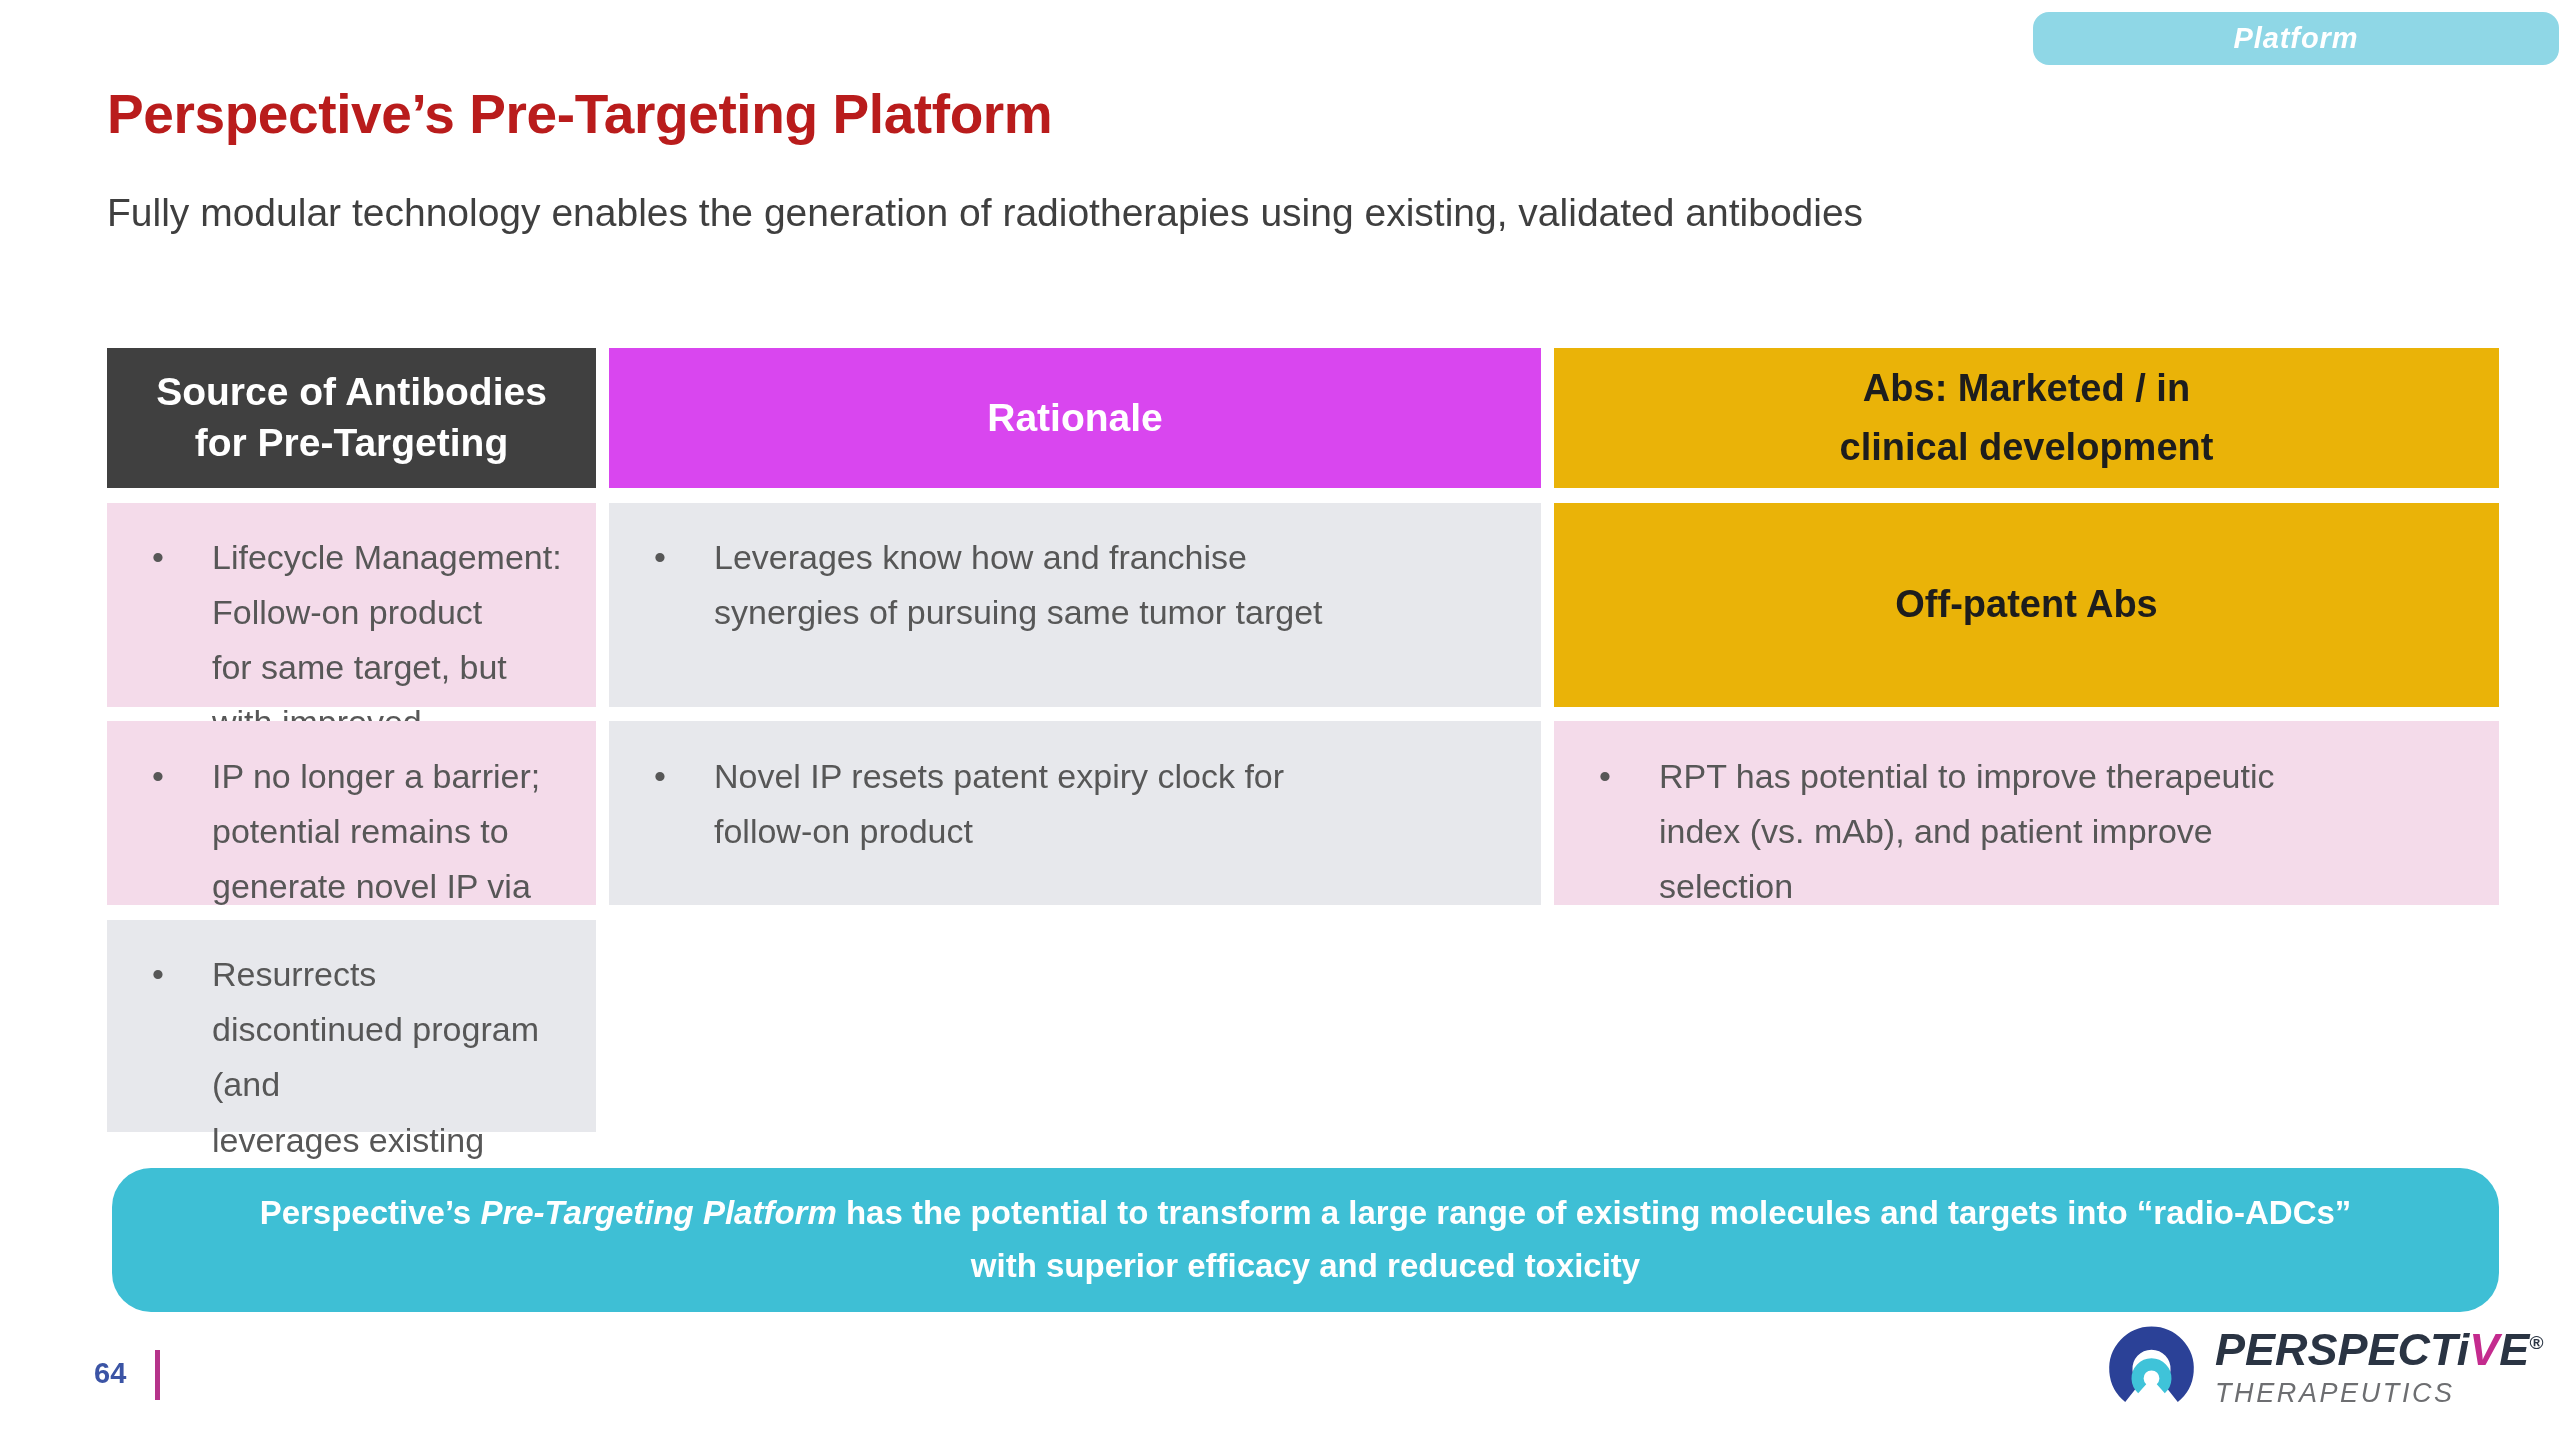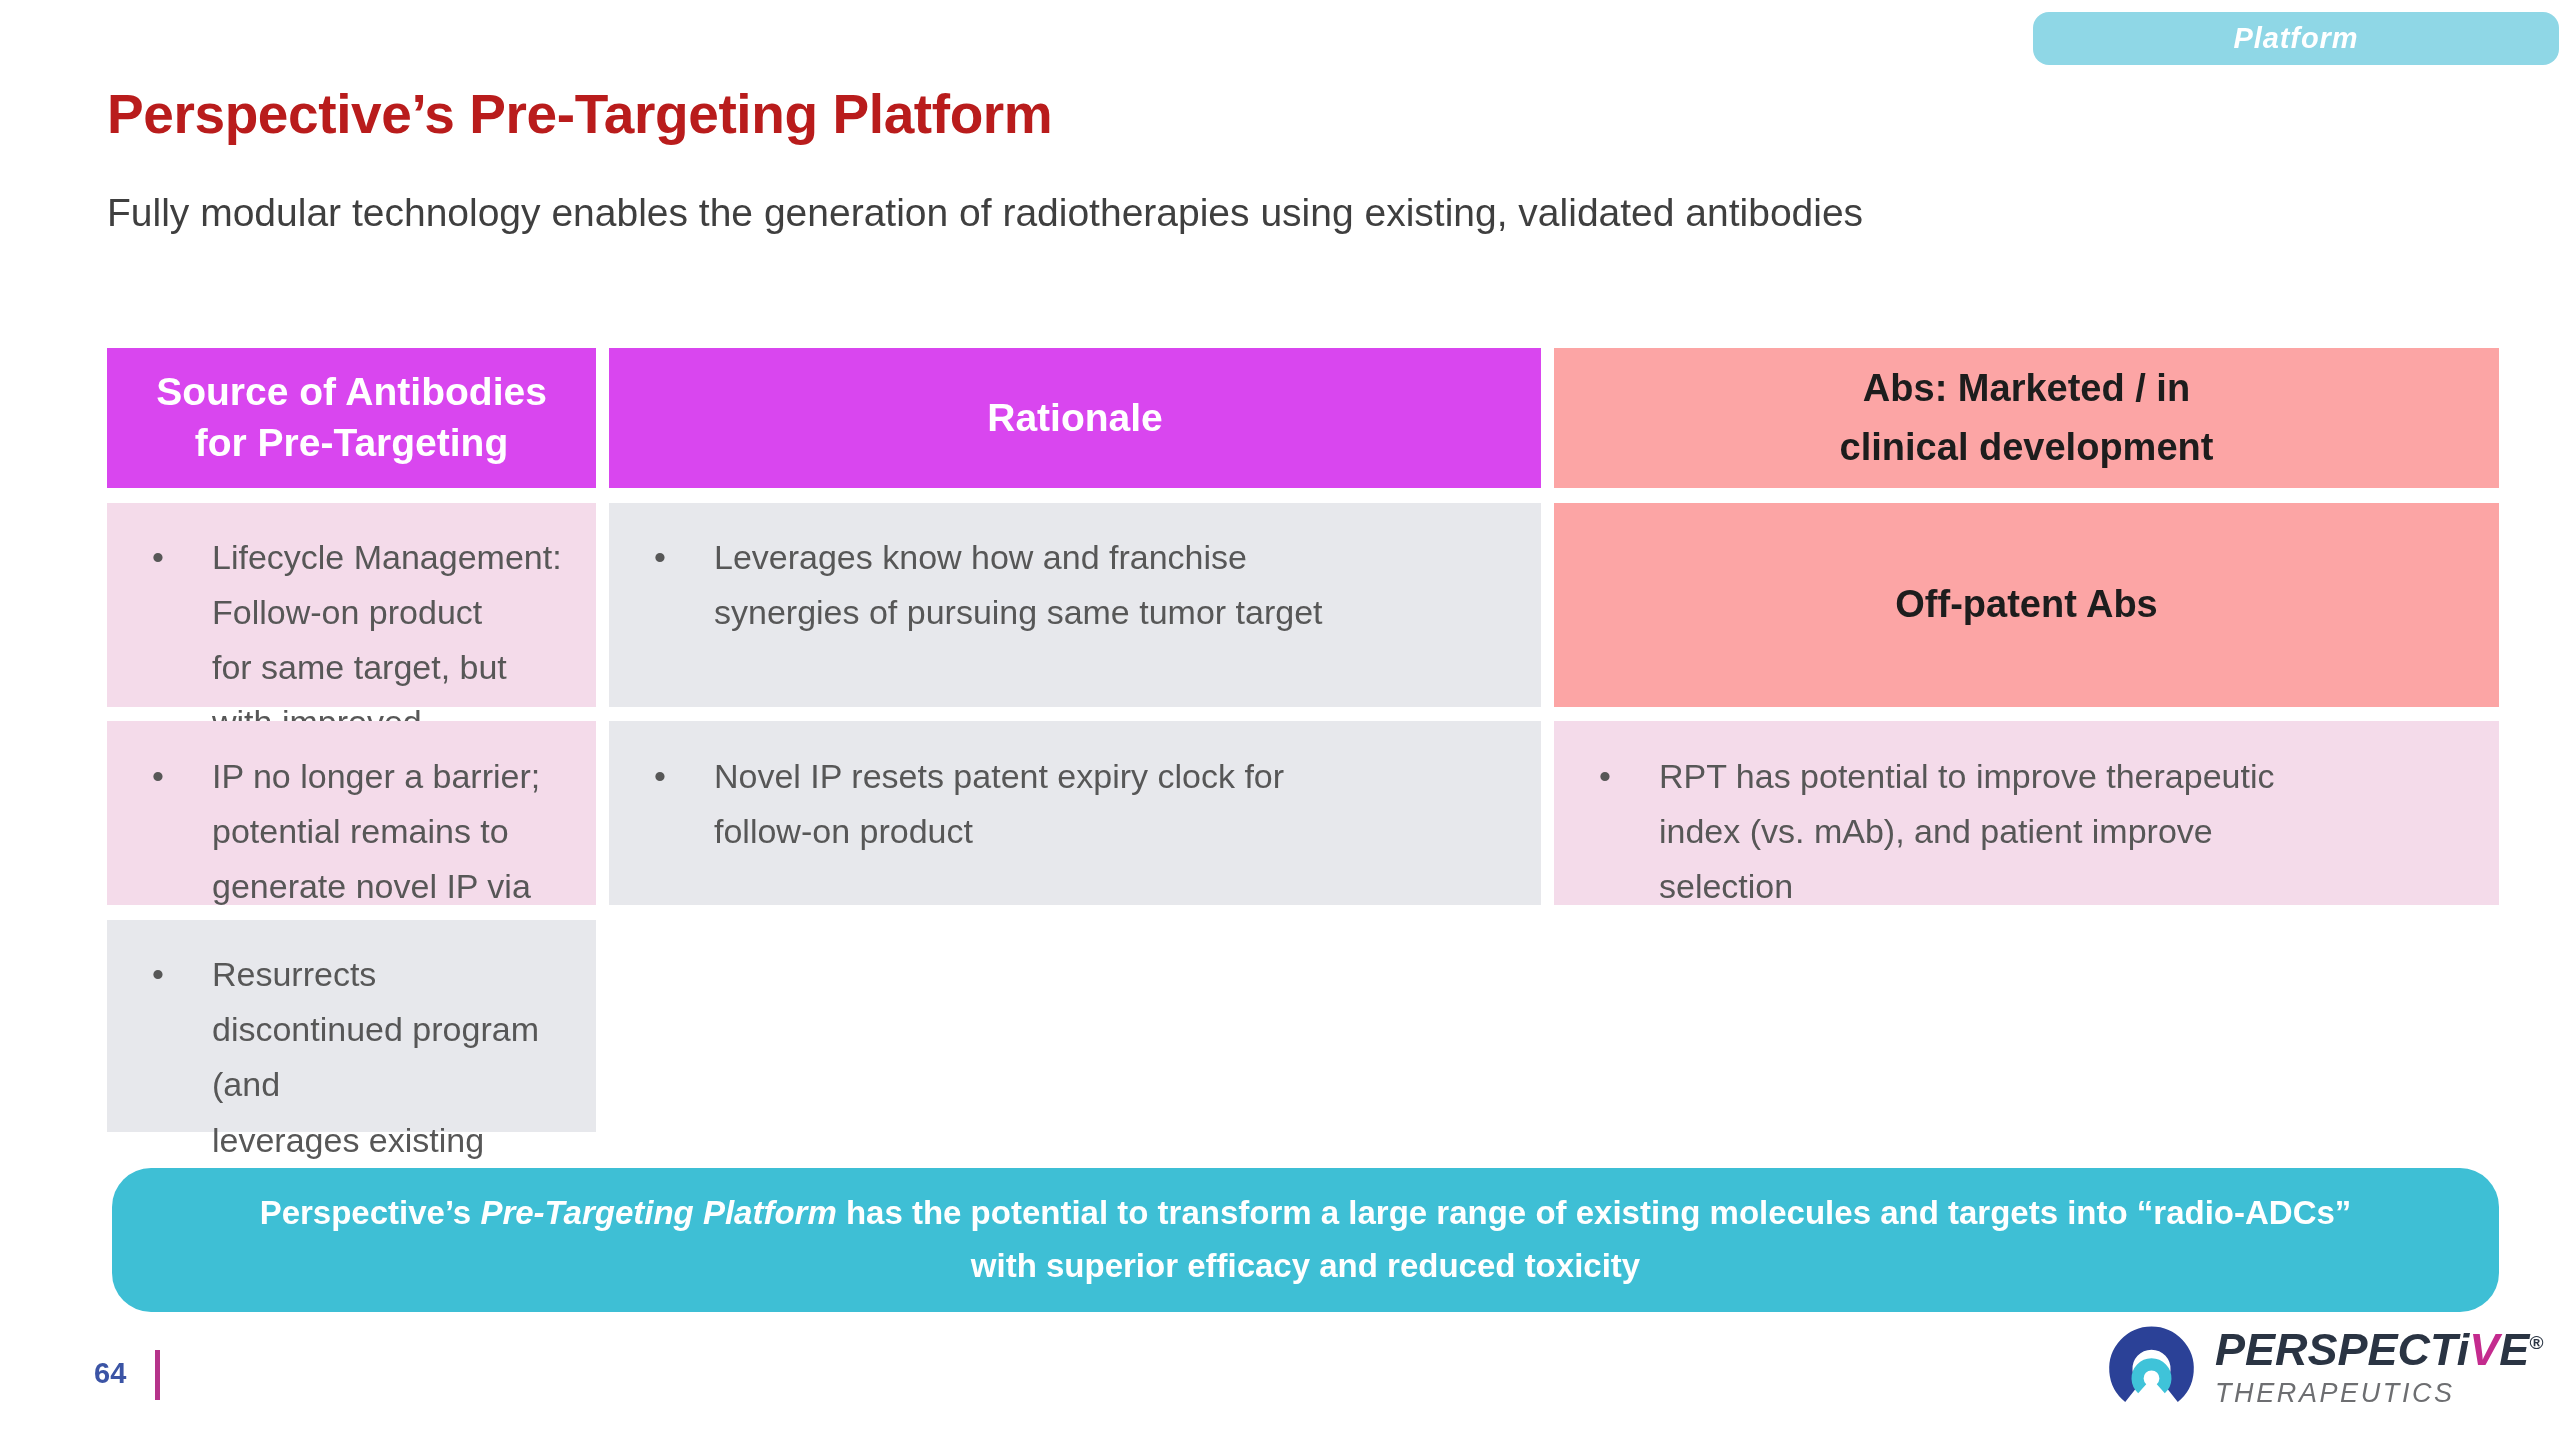--- a/index.html
+++ b/index.html
@@ -75,26 +75,26 @@
     display: flex;
     align-items: center;
     justify-content: center;
     text-align: center;
     color: #ffffff;
     font-size: 39px;
     font-weight: bold;
     line-height: 1.3;
     white-space: pre-line;
   }
-  .h-blue    { background: #d946ef; }
+  .h-blue    { background: #404040; }
   .h-magenta { background: #d946ef; }
   .h-gray    { background: #7B8497; }
 
   .label-cell {
-    background: #fca5a5;
+    background: #eab308;
     display: flex;
     align-items: center;
     justify-content: center;
     text-align: center;
     color: #1D1D1D;
     font-size: 38px;
     font-weight: bold;
     line-height: 1.55;
     white-space: pre-line;
   }

